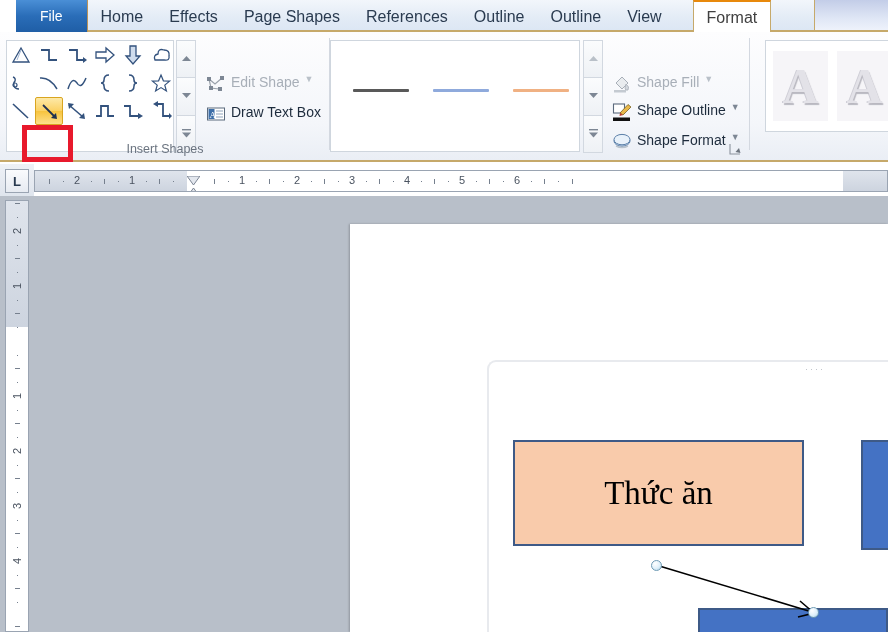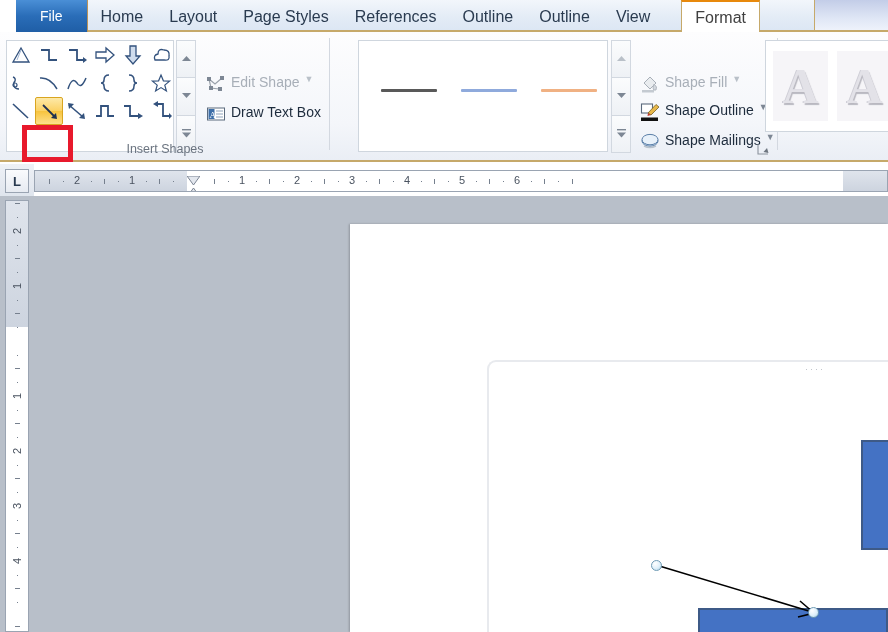--- a/index.html
+++ b/index.html
@@ -98,21 +98,21 @@
     position: absolute; display: flex; 
     height: 26px; padding: 0 4px; font-size: 14px; color: #1d2b3c;
     white-space: nowrap;
   }
   .rib-btn.disabled { color: #a8afb8; }
   .rib-ico { width: 20px; height: 20px; margin-right: 5px; flex: 0 0 20px; }
   .caret { margin-left: 5px; font-size: 9px; color: #7d8794; }
   .caret.disabled { color: #b9c0c8; }
 
   
-  #g-styles { left: 348px; width: 430px; }
+  #g-styles { left: 320px; width: 430px; }
   .style-gallery {
     position: absolute; left: 10px; top: 8px; width: 250px; height: 112px;
     background: #ffffff; border: 1px solid #cfd6de;
   }
   .line-sw {
     position: absolute; top: 48px; height: 3px; width: 56px; border-radius: 1px;
   }
 
   
   #g-wordart { left: 760px; width: 128px; }
@@ -236,22 +236,22 @@
   }
 </style>
 </head>
 <body>
 
 <div id="app">
 
   <div class="tabbar">
     <div class="tab tab-file">File</div>
     <div class="tab">Home</div>
-    <div class="tab">Layout</div>
-    <div class="tab">Page Styles</div>
+    <div class="tab">Effects</div>
+    <div class="tab">Page Shapes</div>
     <div class="tab">References</div>
     <div class="tab">Outline</div>
     <div class="tab">Outline</div>
     <div class="tab">View</div>
     <div class="tab tab-active" style="margin-left:18px">Format</div>
     <div class="ctx-tab"></div>
   </div>
 
   <div class="ribbon">
 
@@ -475,21 +475,21 @@
       </div>
 
       <div class="rib-btn" style="left:288px; top:100px">
         <span class="rib-ico">
           <svg width="20" height="20" viewBox="0 0 20 20">
             <ellipse cx="10" cy="9" rx="8" ry="5.2" fill="#cfe0f2" stroke="#5b7fa8" stroke-width="1"></ellipse>
             <ellipse cx="10" cy="7.6" rx="8" ry="5.2" fill="#e8f1fa" stroke="#5b7fa8" stroke-width="1"></ellipse>
             <path d="M4 14 q6 3 12 0" fill="none" stroke="#b8c2cc" stroke-width="1.4"></path>
           </svg>
         </span>
-        <span>Shape Mailings</span>
+        <span>Shape Format</span>
         <span class="caret">▼</span>
       </div>
 
       <div class="dlg-launch">
         <svg width="13" height="13" viewBox="0 0 13 13">
           <polyline points="1,1 1,11 11,11" fill="none" stroke="#8b939d" stroke-width="1.1"></polyline>
           <polygon points="10,5 11.5,10 6.5,9" fill="#6d757f"></polygon>
         </svg>
       </div>
 
@@ -601,20 +601,23 @@
     <div class="vr-dot" style="top:346px"></div>
     <div class="vr-dot" style="top:374px"></div>
     <div class="vr-dot" style="top:401px"></div>
   </div>
 
   <div class="page">
 
     <div class="canvas-frame"></div>
     <div class="canvas-hatch">····</div>
 
+    <div class="sh-box sh-peach" style="left:163px; top:216px; width:291px; height:106px">
+      <span class="sh-label">Thức ăn</span>
+    </div>
 
     <div class="sh-box sh-blue" style="left:511px; top:216px; width:40px; height:110px"></div>
 
     <div class="sh-box sh-blue" style="left:348px; top:384px; width:190px; height:30px"></div>
 
     <svg class="arrow-layer">
       <line x1="306" y1="341" x2="462" y2="388" stroke="#000000" stroke-width="1.6"></line>
       <polyline points="450,377 464,389 448,393" fill="none" stroke="#000000" stroke-width="1.6"></polyline>
     </svg>
     <div class="handle" style="left:301px; top:336px"></div>

